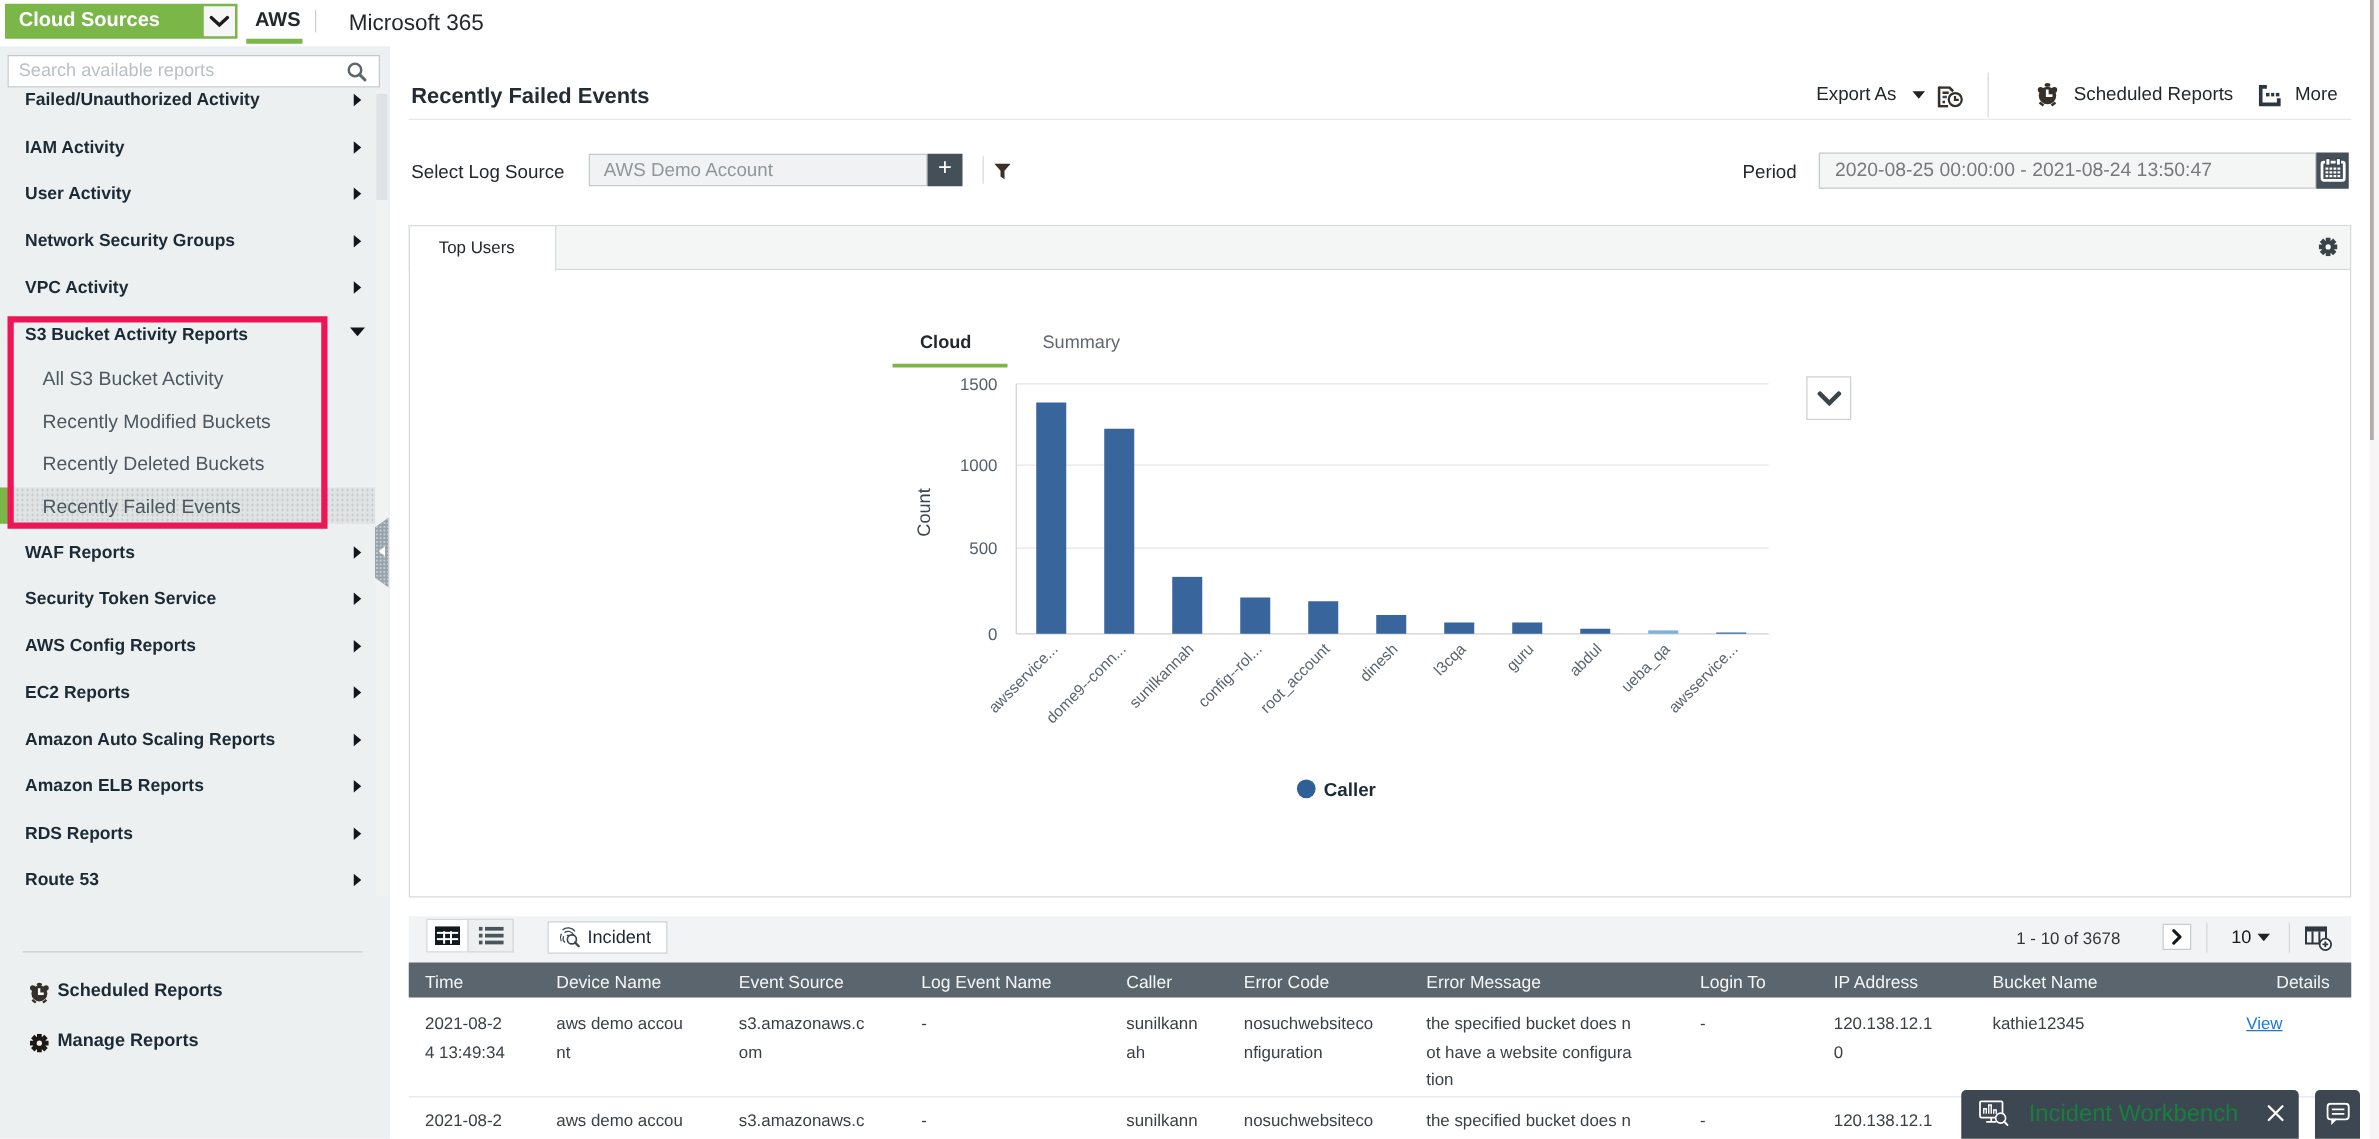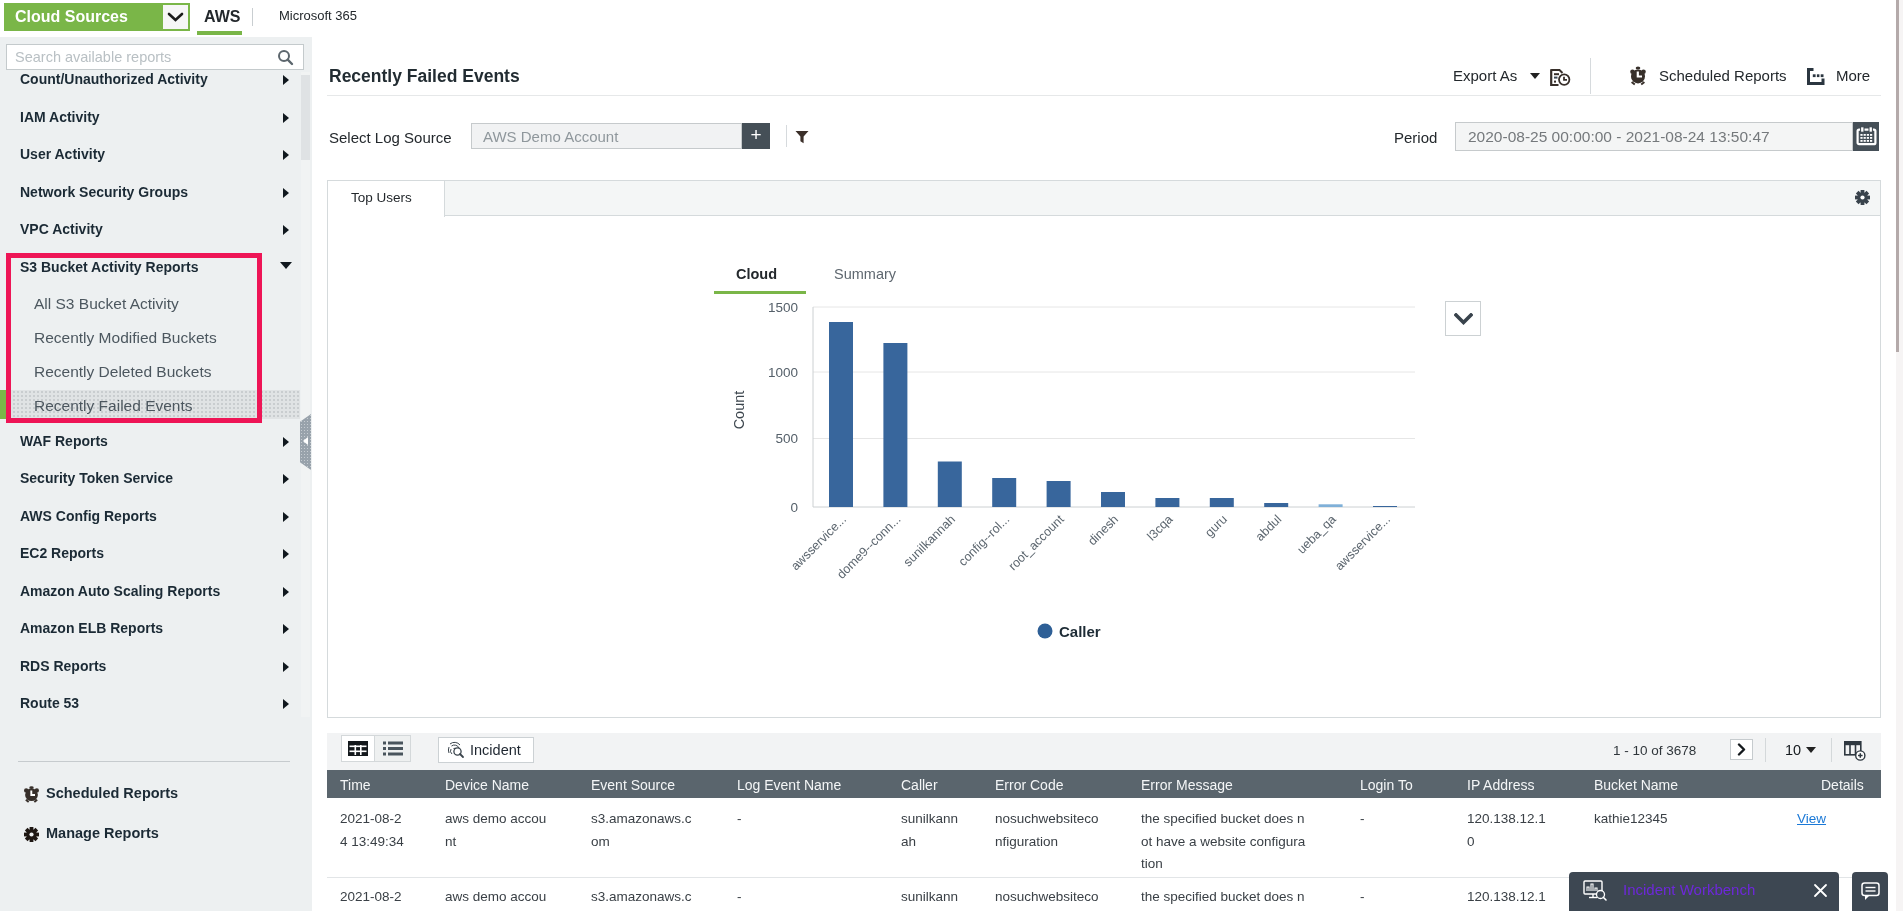--- a/index.html
+++ b/index.html
@@ -16,38 +16,38 @@
 
 <div class="abs" style="left:0;top:0;width:1903px;height:37px;background:#fff;"></div>
 <div class="abs" style="left:4px;top:3px;width:186px;height:28px;background:#7ab648;"></div>
 <div class="abs" style="left:15px;top:3px;height:44px;line-height:28px;color:#fff;font-size:16px;font-weight:700;">Cloud Sources</div>
 <div class="abs" style="left:163px;top:5px;width:25px;height:24px;background:#f6f6f6;"></div>
 <svg class="abs" style="left:167px;top:12px;" width="17" height="11" viewBox="0 0 17 11">
     <path d="M2 2 L8.5 8 L15 2" fill="none" stroke="#1b1b1b" stroke-width="2.6" stroke-linecap="round"></path>
   </svg>
 <div class="abs" style="left:204px;top:8px;font-size:16px;font-weight:700;color:#23282c;">AWS</div>
 <div class="abs" style="left:252px;top:8px;width:1px;height:18px;background:#c9ced1;"></div>
-<div class="abs" style="left:279px;top:8px;font-size:13px;color:#23282c;">Microsoft 365</div>
+<div class="abs" style="left:279px;top:8px;font-size:18px;color:#23282c;">Microsoft 365</div>
 <div class="abs" style="left:197px;top:31px;width:45px;height:4px;background:#7ab648;"></div>
 
 <div class="abs" style="left:0;top:37px;width:312px;height:874px;background:#edf0f1;"></div>
 
 <div class="abs" style="left:6px;top:44px;width:298px;height:26px;background:#fff;border:1px solid #c4cacc;"></div>
 <div class="abs" style="left:15px;top:49px;font-size:14.5px;color:#b9c0c4;">Search available reports</div>
 <svg class="abs" style="left:277px;top:49px;" width="17" height="17" viewBox="0 0 17 17">
     <circle cx="7" cy="7" r="5" fill="none" stroke="#5c666d" stroke-width="2"></circle>
     <line x1="10.7" y1="10.7" x2="15" y2="15" stroke="#5c666d" stroke-width="2.4" stroke-linecap="round"></line>
   </svg>
 
 <style>
 .mi { position:absolute; left:20px; font-size:14px; font-weight:700; color:#1b2a35; z-index:5; }
 .ms { position:absolute; left:34px; font-size:15.5px; color:#4c575f; z-index:5; }
 .ar { position:absolute; left:283px; z-index:5; }
 </style>
-<div class="mi" style="top:71px;">Count/Unauthorized Activity</div>
+<div class="mi" style="top:71px;">Failed/Unauthorized Activity</div>
 <div class="ar tri-r" style="top:75px;"></div>
 <div class="mi" style="top:109px;">IAM Activity</div>
 <div class="ar tri-r" style="top:113px;"></div>
 <div class="mi" style="top:146px;">User Activity</div>
 <div class="ar tri-r" style="top:150px;"></div>
 <div class="mi" style="top:184px;">Network Security Groups</div>
 <div class="ar tri-r" style="top:188px;"></div>
 <div class="mi" style="top:221px;">VPC Activity</div>
 <div class="ar tri-r" style="top:225px;"></div>
 <div class="mi" style="top:259px;">S3 Bucket Activity Reports</div>
@@ -340,21 +340,21 @@
 <div class="td" style="left:591px;top:886px;">s3.amazonaws.c<br>om</div>
 <div class="td" style="left:737px;top:886px;">-</div>
 <div class="td" style="left:901px;top:886px;">sunilkann<br>ah</div>
 <div class="td" style="left:995px;top:886px;">nosuchwebsiteco<br>nfiguration</div>
 <div class="td" style="left:1141px;top:886px;">the specified bucket does n<br>ot have a website configura</div>
 <div class="td" style="left:1360px;top:886px;">-</div>
 <div class="td" style="left:1467px;top:886px;">120.138.12.1<br>0</div>
 <div class="td" style="left:1594px;top:886px;">kathie12345</div>
 
 <div class="abs" style="left:1569px;top:872px;width:270px;height:39px;background:#3d4752;border-radius:4px 4px 0 0;z-index:40;"></div>
-<div class="abs" style="left:1623px;top:881px;font-size:15px;color:#6d28d9;z-index:41;">Incident Workbench</div>
+<div class="abs" style="left:1623px;top:881px;font-size:19px;color:#15803d;z-index:41;">Incident Workbench</div>
 <svg class="abs" style="left:1583px;top:880px;z-index:41;" width="24" height="23" viewBox="0 0 24 23">
     <rect x="1" y="1" width="18" height="13" rx="1" fill="none" stroke="#fff" stroke-width="1.4"></rect>
     <path d="M4 11 v-4 h2 v4 M8 11 v-7 h2 v7 M12 11 v-3 h2 v3" fill="none" stroke="#fff" stroke-width="1.1"></path>
     <line x1="10" y1="14" x2="10" y2="17" stroke="#fff" stroke-width="1.4"></line>
     <line x1="6" y1="17.5" x2="14" y2="17.5" stroke="#fff" stroke-width="1.4"></line>
     <circle cx="17.5" cy="14.5" r="4" fill="#3d4752" stroke="#fff" stroke-width="1.3"></circle>
     <line x1="20.3" y1="17.3" x2="23" y2="20" stroke="#fff" stroke-width="1.6" stroke-linecap="round"></line>
   </svg>
 <svg class="abs" style="left:1813px;top:883px;z-index:41;" width="15" height="15" viewBox="0 0 15 15">
     <path d="M2 2 L13 13 M13 2 L2 13" stroke="#fff" stroke-width="1.8" stroke-linecap="round"></path>

